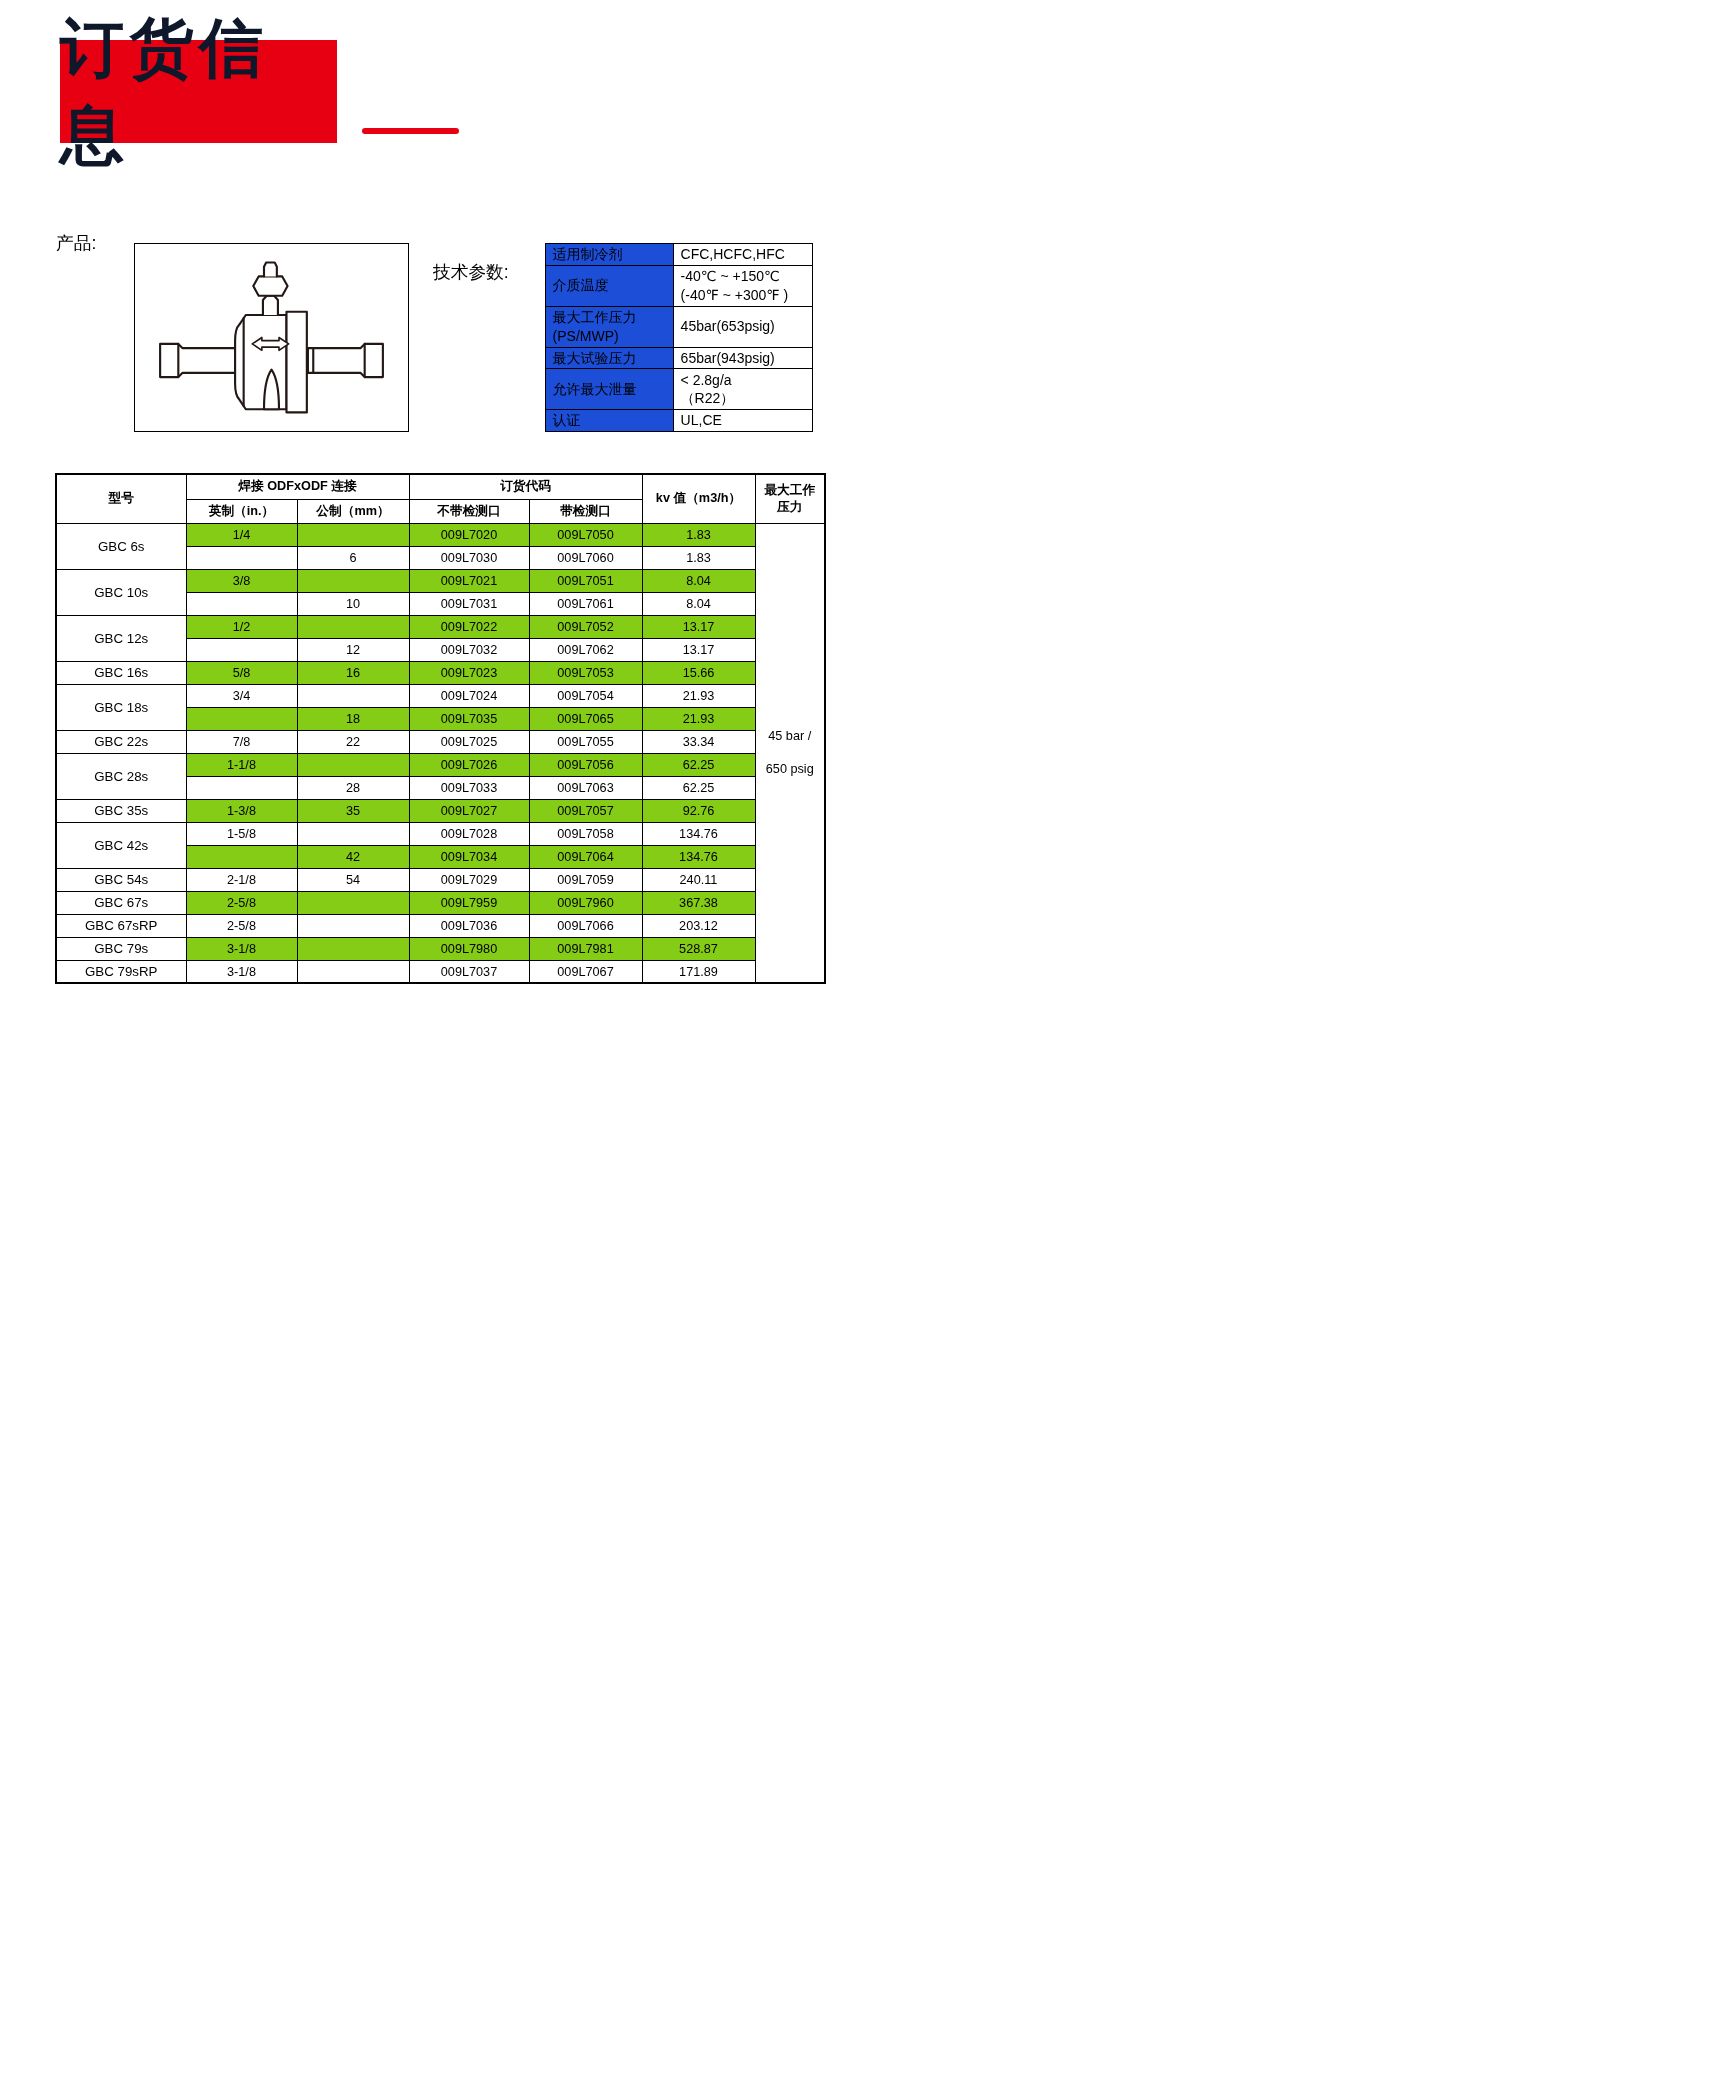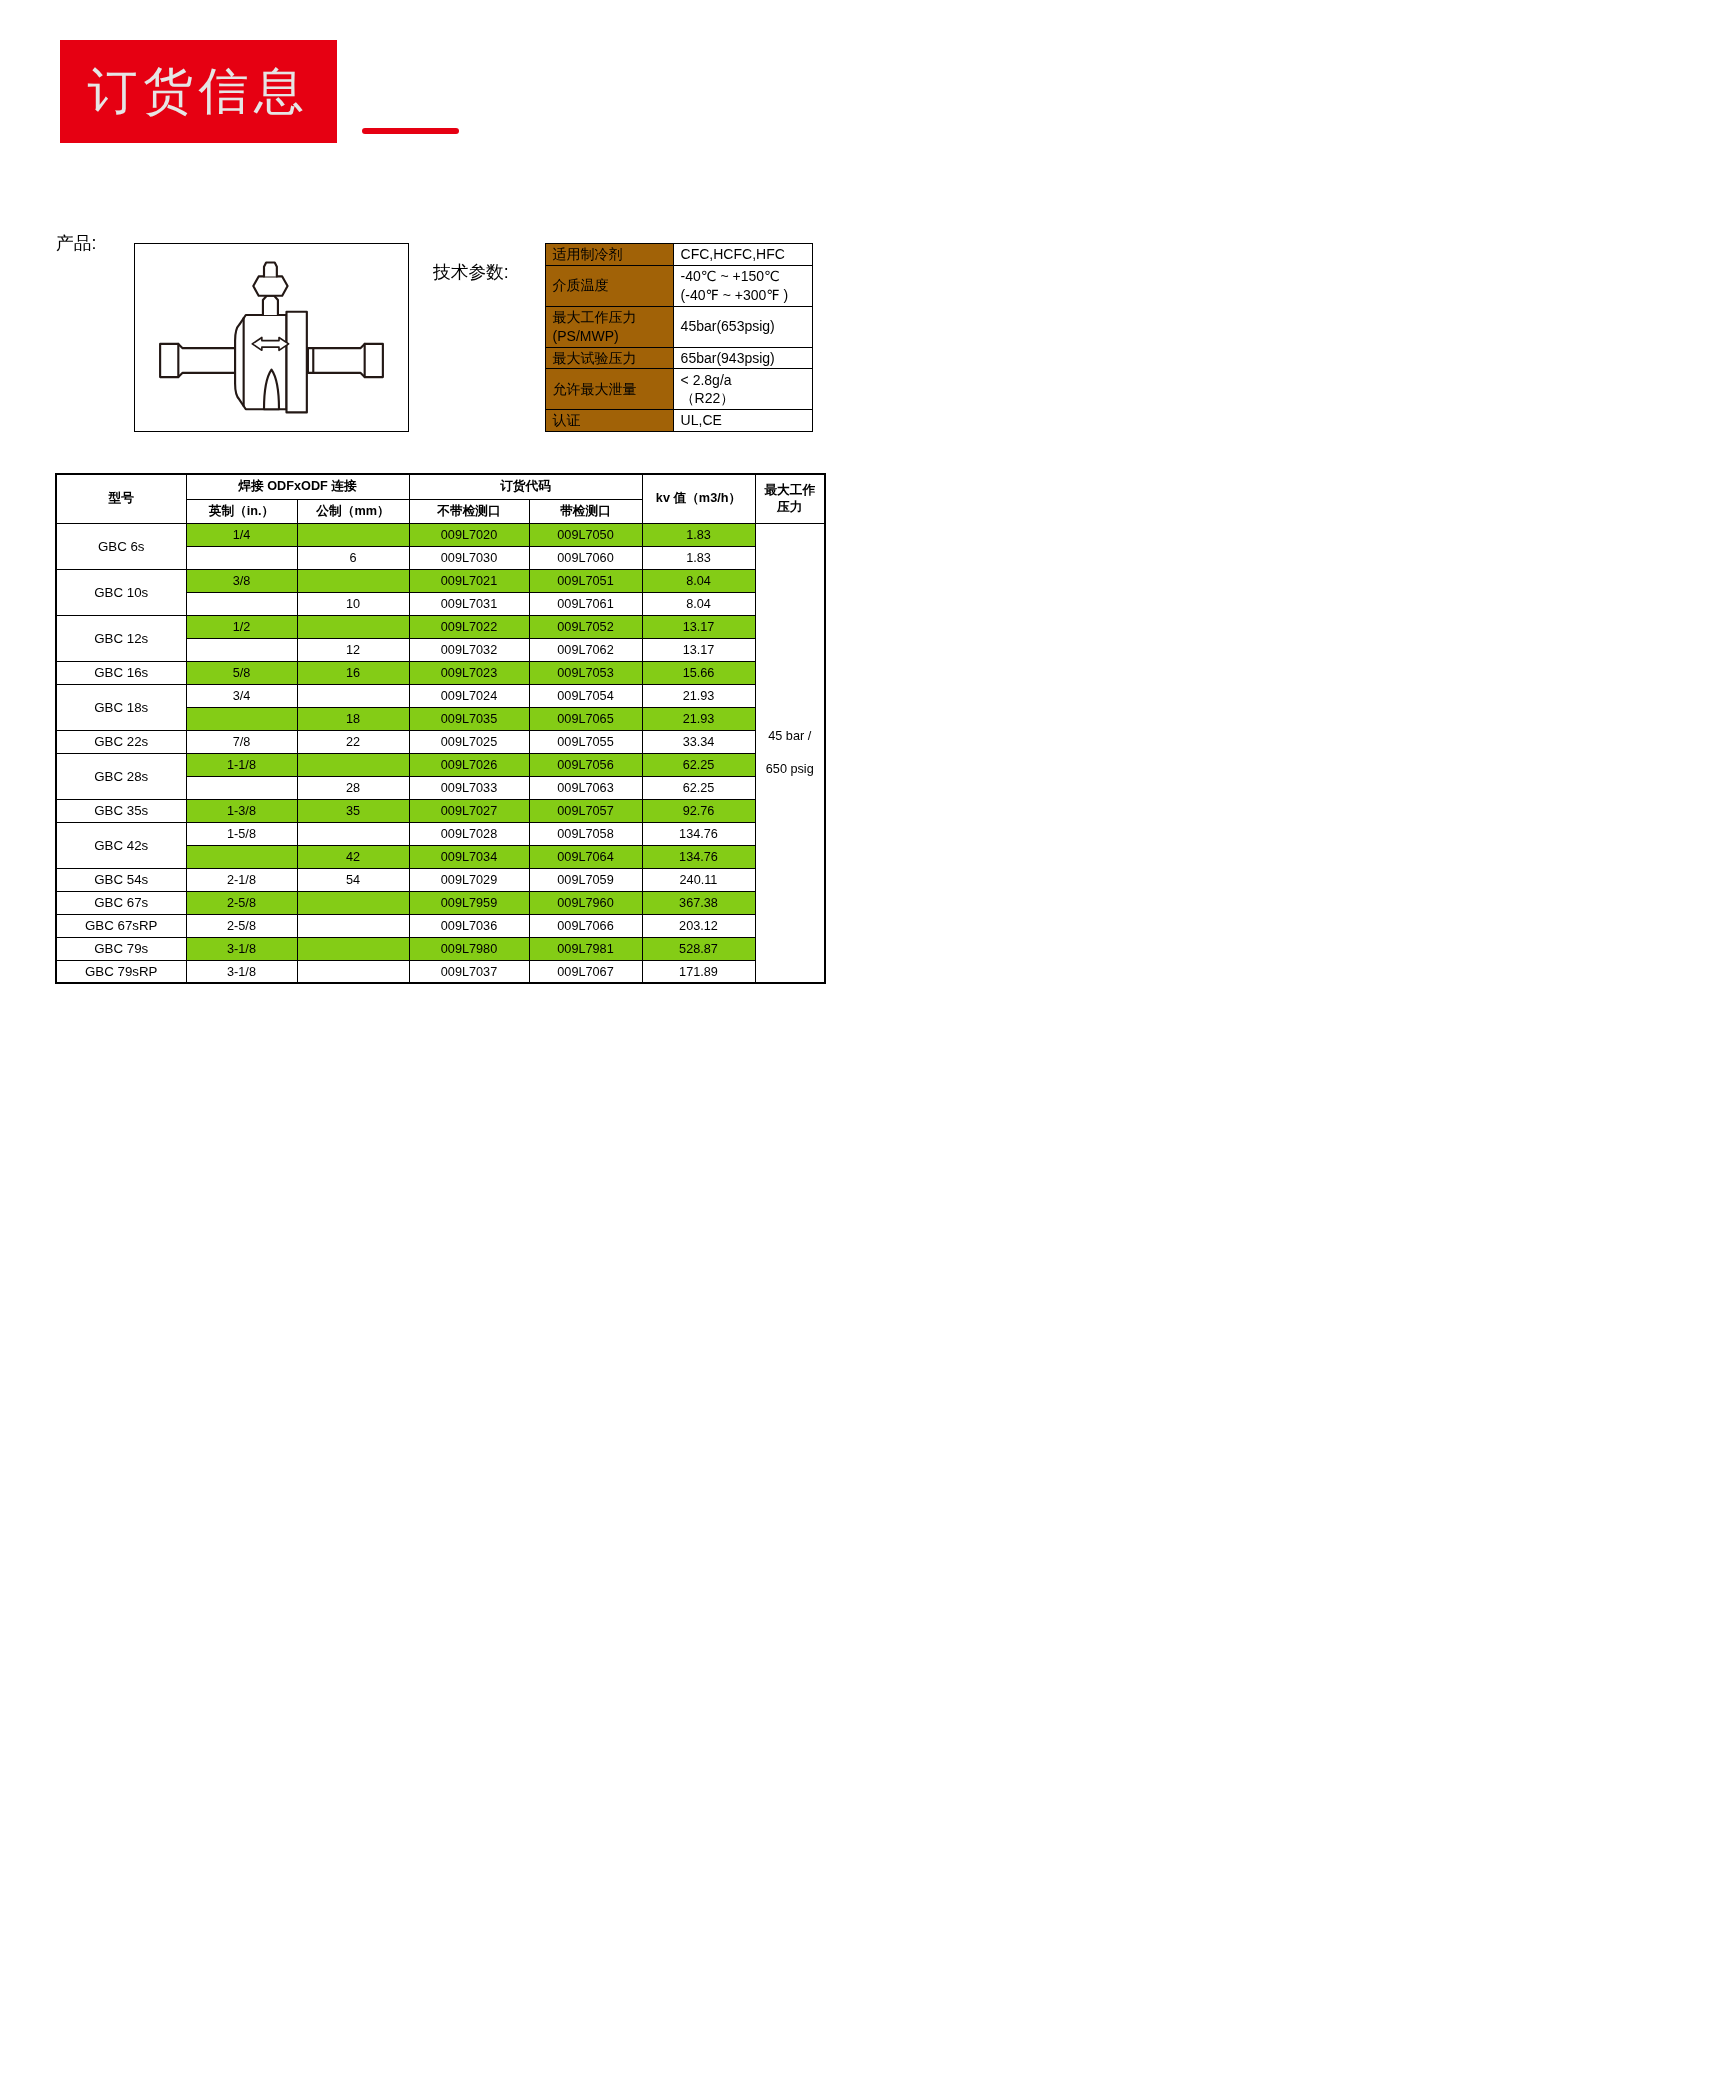--- a/index.html
+++ b/index.html
@@ -7,21 +7,21 @@
     position:relative; width:865px; height:1049px; background:#ffffff;
     font-family:"Liberation Sans","DejaVu Sans",sans-serif; color:#000;
     overflow:hidden;
   }
 
   
   .red-banner {
     position:absolute; left:60px; top:40px; width:277px; height:103px;
     display:flex; align-items:center; justify-content:center;
   }
-  .red-banner-title { color:#e5e5e5; font-size:50px; font-weight:normal; letter-spacing:5.5px; }
+  .red-banner-title { color:#0f172a; font-size:64px; font-weight:bold; letter-spacing:5.5px; }
   .red-dash { position:absolute; left:362px; top:128px; width:97px; height:6px; border-radius:3.3px; }
 
   
   .section-head { position:absolute; left:61px; top:164px; display:flex; align-items:center; }
   .bullet { width:14.4px; height:17.7px; border-radius:50%; margin-right:8.3px; flex:0 0 auto; }
   .section-title { font-size:27px; font-weight:bold; letter-spacing:0.6px; white-space:nowrap; }
 
   
   .product-label { position:absolute; left:56px; top:231px; font-size:17.7px; font-weight:500; }
   .product-box {
@@ -33,21 +33,21 @@
   
   .tech-label { position:absolute; left:433px; top:260px; font-size:17.7px; font-weight:500; white-space:nowrap; }
   table.tech {
     position:absolute; left:545px; top:243px;
     border-collapse:collapse; table-layout:fixed; border:1.7px solid #000;
   }
   table.tech td {
     border:1.1px solid #000; font-size:14px; line-height:1.32;
     padding:1.1px 3.3px 1.1px 6.6px; vertical-align:middle; box-sizing:border-box;
   }
-  table.tech td.lbl { width:128px; background:#a16207; }
+  table.tech td.lbl { width:128px; background:#1d4ed8; }
   table.tech td.val { width:139px; background:#fff; }
   table.tech tr.r1 td { height:19.4px; }
   table.tech tr.r2 td { height:41px; }
 
   
   table.order {
     position:absolute; left:55px; top:473px;
     border-collapse:collapse; table-layout:fixed; border:2.2px solid #000;
   }
   table.order th, table.order td {

